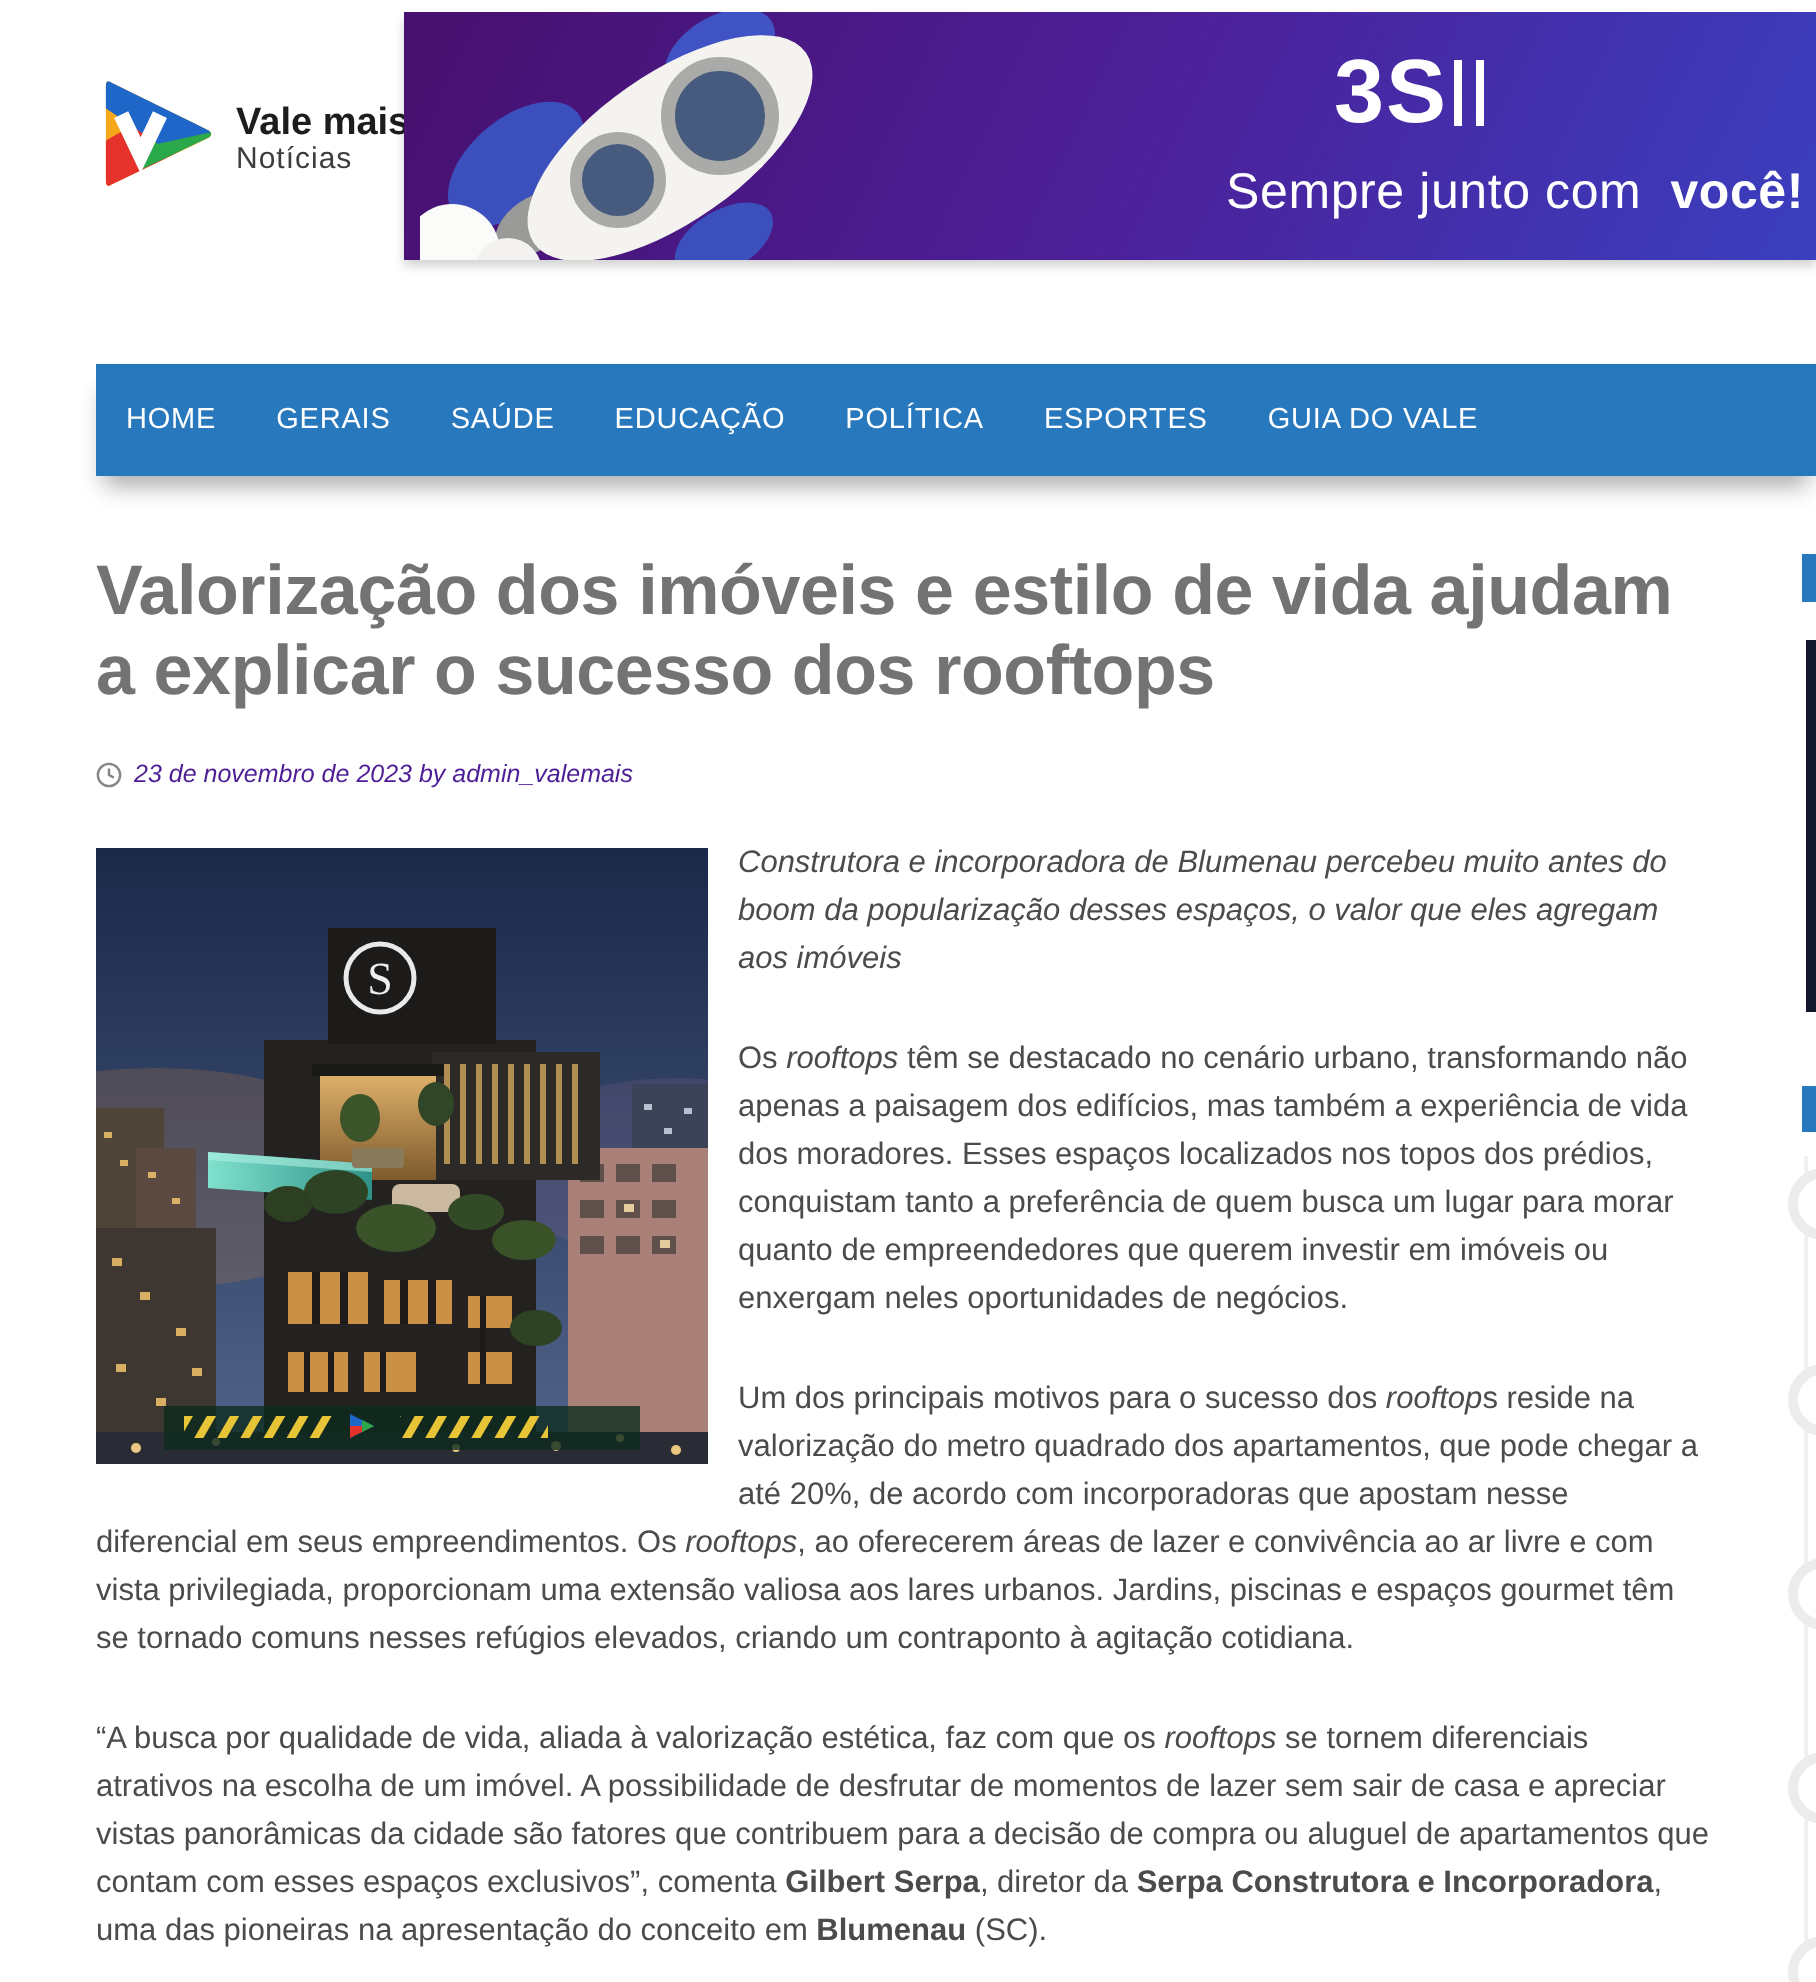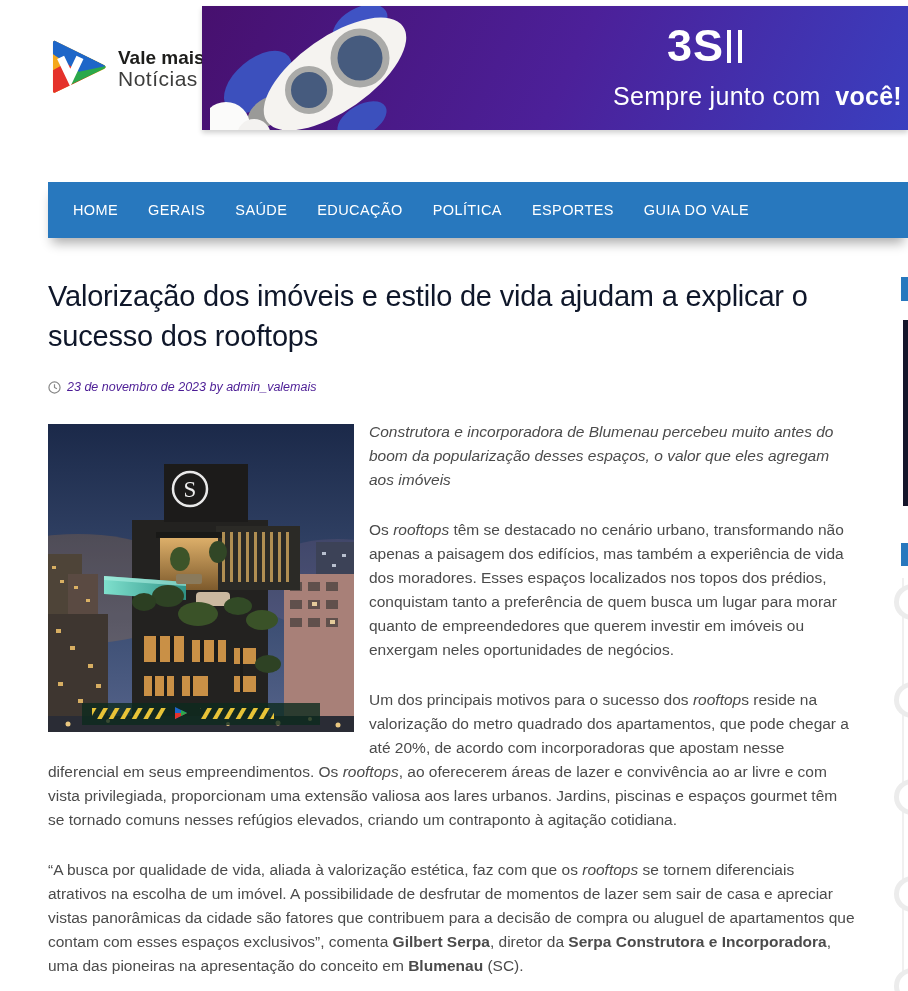--- a/index.html
+++ b/index.html
@@ -5,52 +5,52 @@
   html,body{margin:0;padding:0;}
   body{
     width:908px;height:991px;position:relative;overflow:hidden;
     background:#ffffff;
     font-family:"Liberation Sans",sans-serif;
   }
   
   .logo-block{position:absolute;left:48px;top:36px;display:flex;align-items:center;gap:8px;}
   .logo-text{display:flex;flex-direction:column;line-height:1.05;}
   .logo-line1{font-weight:bold;font-size:19px;color:#1d1d1b;}
-  .logo-line2{font-size:21px;color:#3d3d3c;font-weight:400;letter-spacing:.5px;}
+  .logo-line2{font-size:15px;color:#3d3d3c;font-weight:400;letter-spacing:.5px;}
   .banner{
     position:absolute;left:202px;top:6px;width:706px;height:124px;overflow:hidden;
     background:linear-gradient(115deg,#47106e 0%,#4c2099 52%,#3a3fbf 100%);
     box-shadow:0 3px 5px rgba(0,0,0,.18);
   }
   .banner-rocket{position:absolute;left:8px;top:0;}
   .banner-brand{
     position:absolute;left:340px;top:14px;width:330px;text-align:center;
     color:#fff;font-weight:bold;font-size:45px;letter-spacing:1px;
     display:flex;align-items:center;justify-content:center;
   }
   .dbl-bar{display:inline-block;width:7px;height:33px;border-left:4px solid #fff;border-right:4px solid #fff;margin:0 5px 0 3px;}
   .banner-tagline{
     position:absolute;left:310px;top:76px;width:390px;text-align:right;
     color:#fff;font-size:25px;font-weight:400;letter-spacing:.3px;
   }
   .banner-tagline b{font-weight:bold;}
   
   .nav{
     position:absolute;left:48px;top:182px;right:0;height:56px;background:#2878be;
-    display:flex;align-items:center;padding-left:10px;
+    display:flex;align-items:center;
     box-shadow:0 9px 11px -4px rgba(0,0,0,.33);
   }
   .nav-item{
     color:#fff;font-size:14.5px;letter-spacing:.4px;padding:0 15px;cursor:pointer;
     text-decoration:none;white-space:nowrap;
   }
   
   .article{position:absolute;left:48px;top:276px;width:807px;}
   .article h1{
-    margin:0;font-size:29px;line-height:40px;font-weight:normal;color:#0f172a;letter-spacing:-.2px;
+    margin:0;font-size:35px;line-height:40px;font-weight:bold;color:#737373;letter-spacing:-.2px;
   }
   .meta{margin-top:24px;display:flex;align-items:center;gap:6px;color:#4c1d95;
     font-style:italic;font-size:12.5px;}
   .article-body{margin-top:26px;font-size:15.5px;line-height:24px;color:#4b4b4b;}
   .article-image{float:left;width:306px;height:308px;margin:4px 15px 6px 0;background:#10182c;}
   .article-body p{margin:6px 0 26px 0;}
   
   .frag{position:absolute;}
   .frag-blue1{left:901px;top:277px;width:7px;height:24px;background:#2878be;}
   .frag-navy{left:903px;top:320px;width:5px;height:186px;background:#14162b;}

